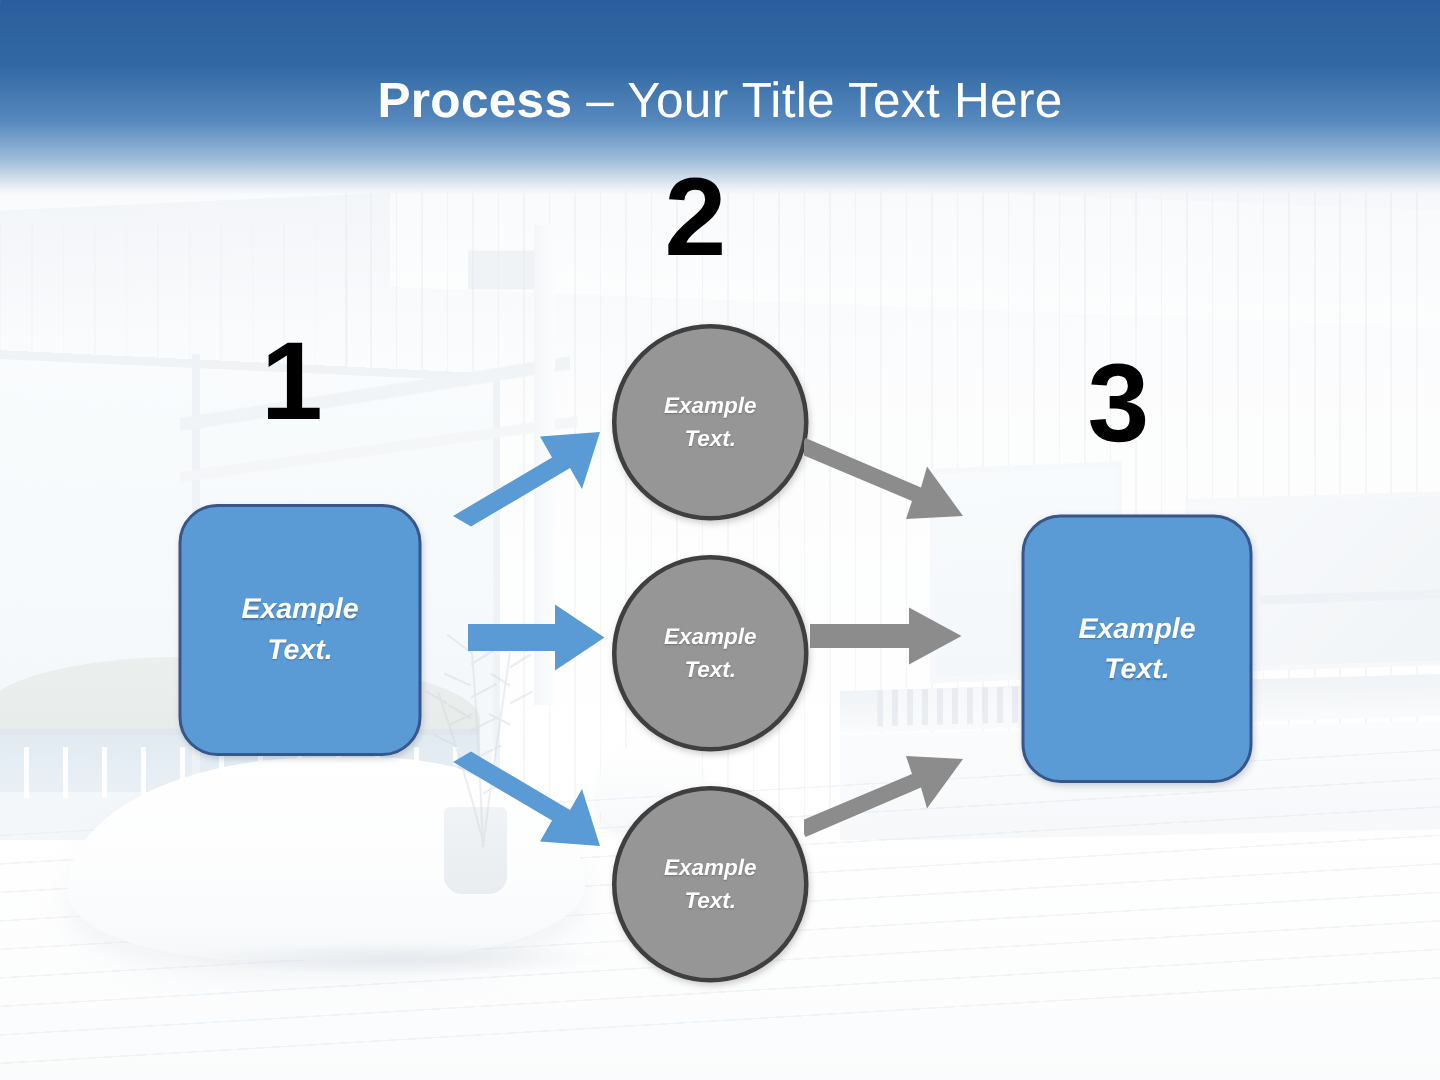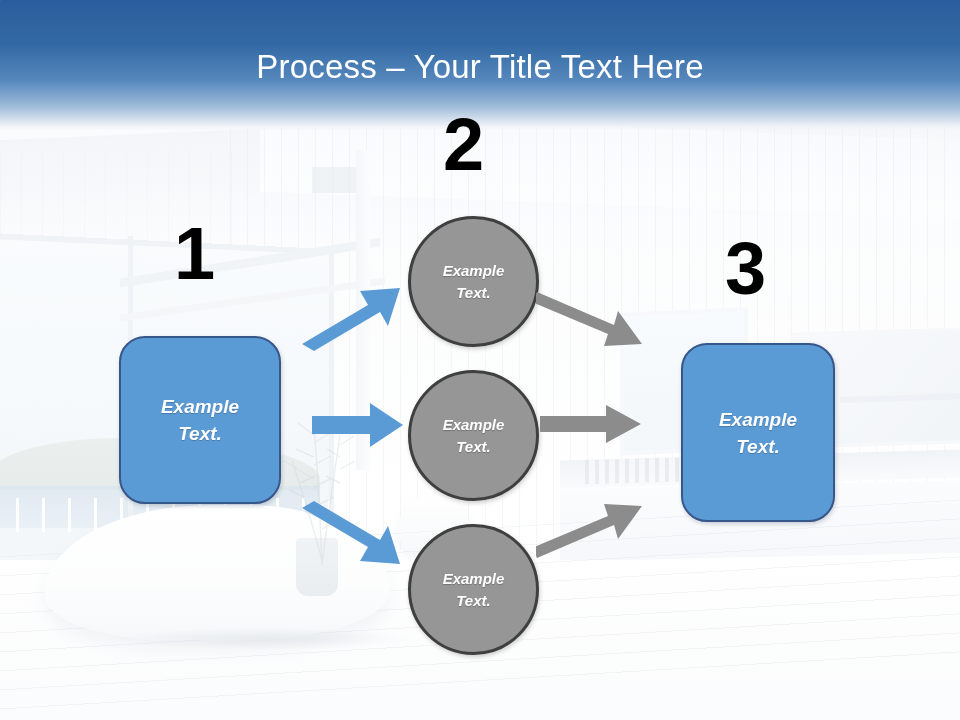--- a/index.html
+++ b/index.html
@@ -171,21 +171,21 @@
     background:
       linear-gradient(102deg, rgba(255,255,255,.055) 0 1px, rgba(255,255,255,0) 1px 100%),
       linear-gradient(84deg, rgba(255,255,255,.05) 0 1px, rgba(255,255,255,0) 1px 100%);
     opacity:.9;
   }
   .title{
     position:absolute;left:0;top:47px;width:960px;text-align:center;
     color:#ffffff;font-size:33px;line-height:40px;letter-spacing:.2px;
     white-space:nowrap;
   }
-  .title .t-strong{font-weight:normal;}
+  .title .t-strong{font-weight:bold;}
   .title .t-rest{font-weight:normal;margin-top:41px;}
 
   
   .num{
     position:absolute;color:#000000;font-weight:bold;font-size:74px;
     line-height:74px;letter-spacing:-1px;
   }
   #num1{left:174px;top:217px;}
   #num2{left:443px;top:108px;}
   #num3{left:725px;top:232px;}

